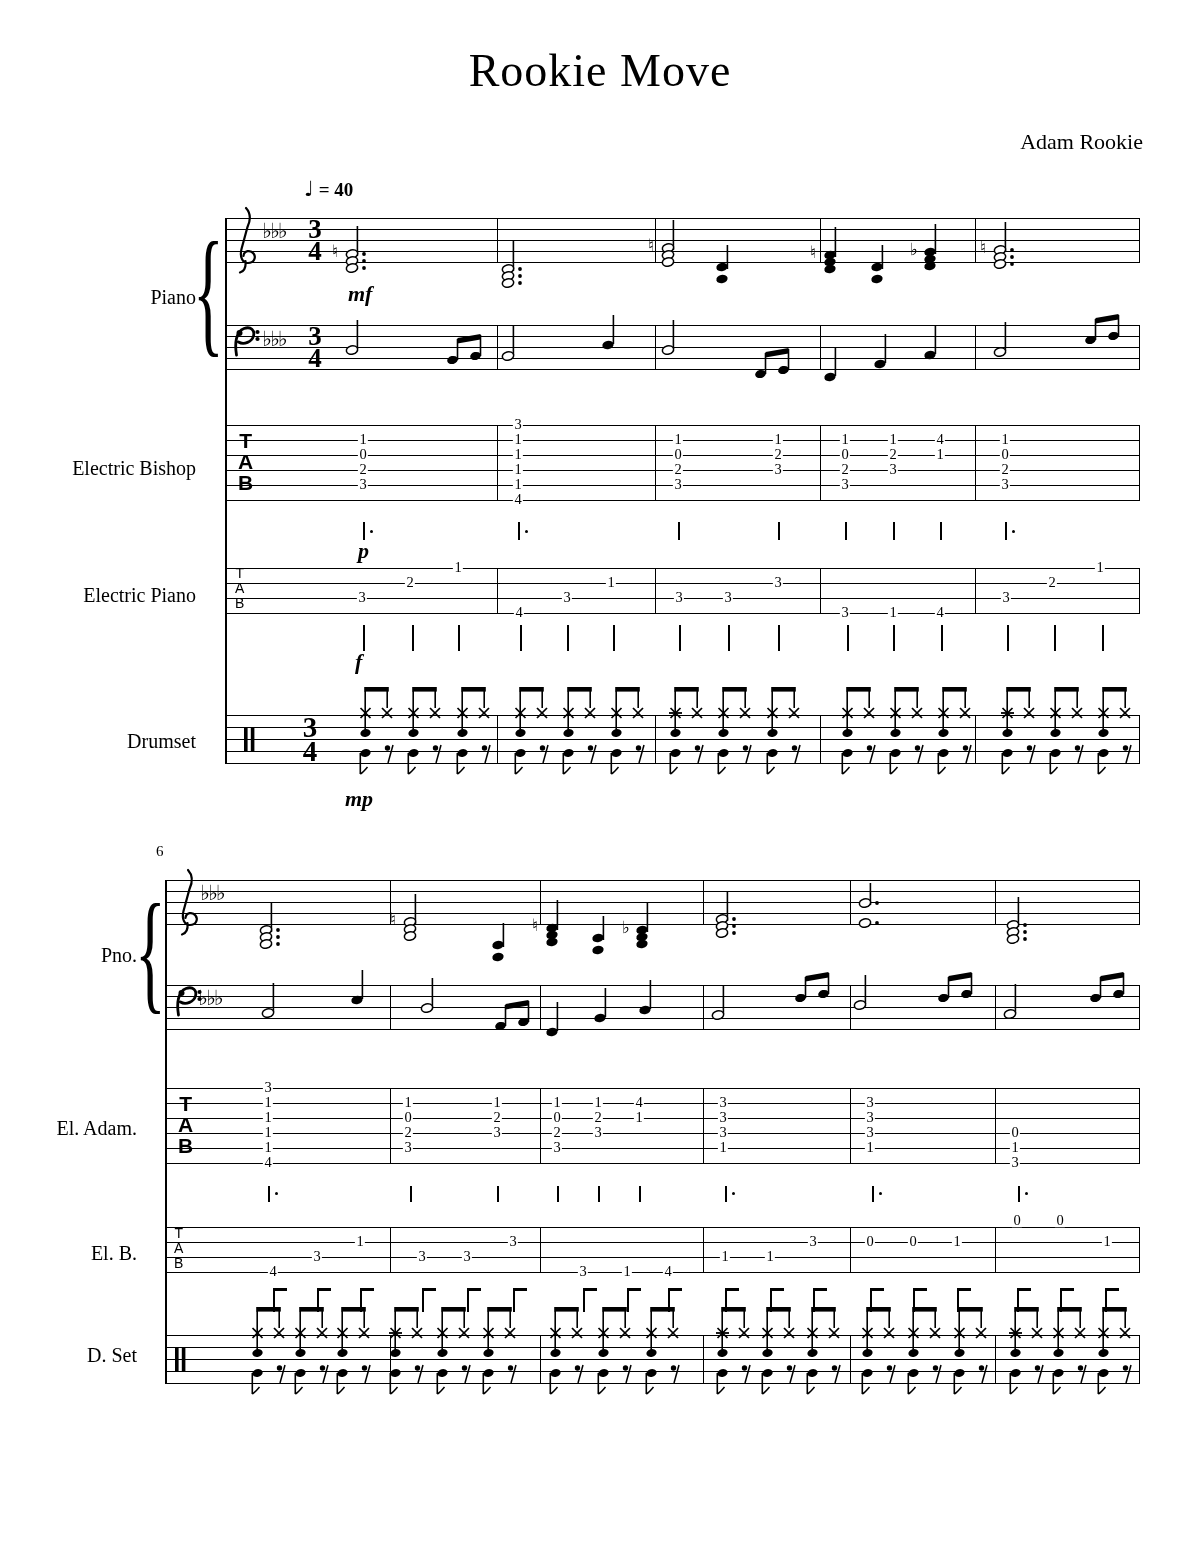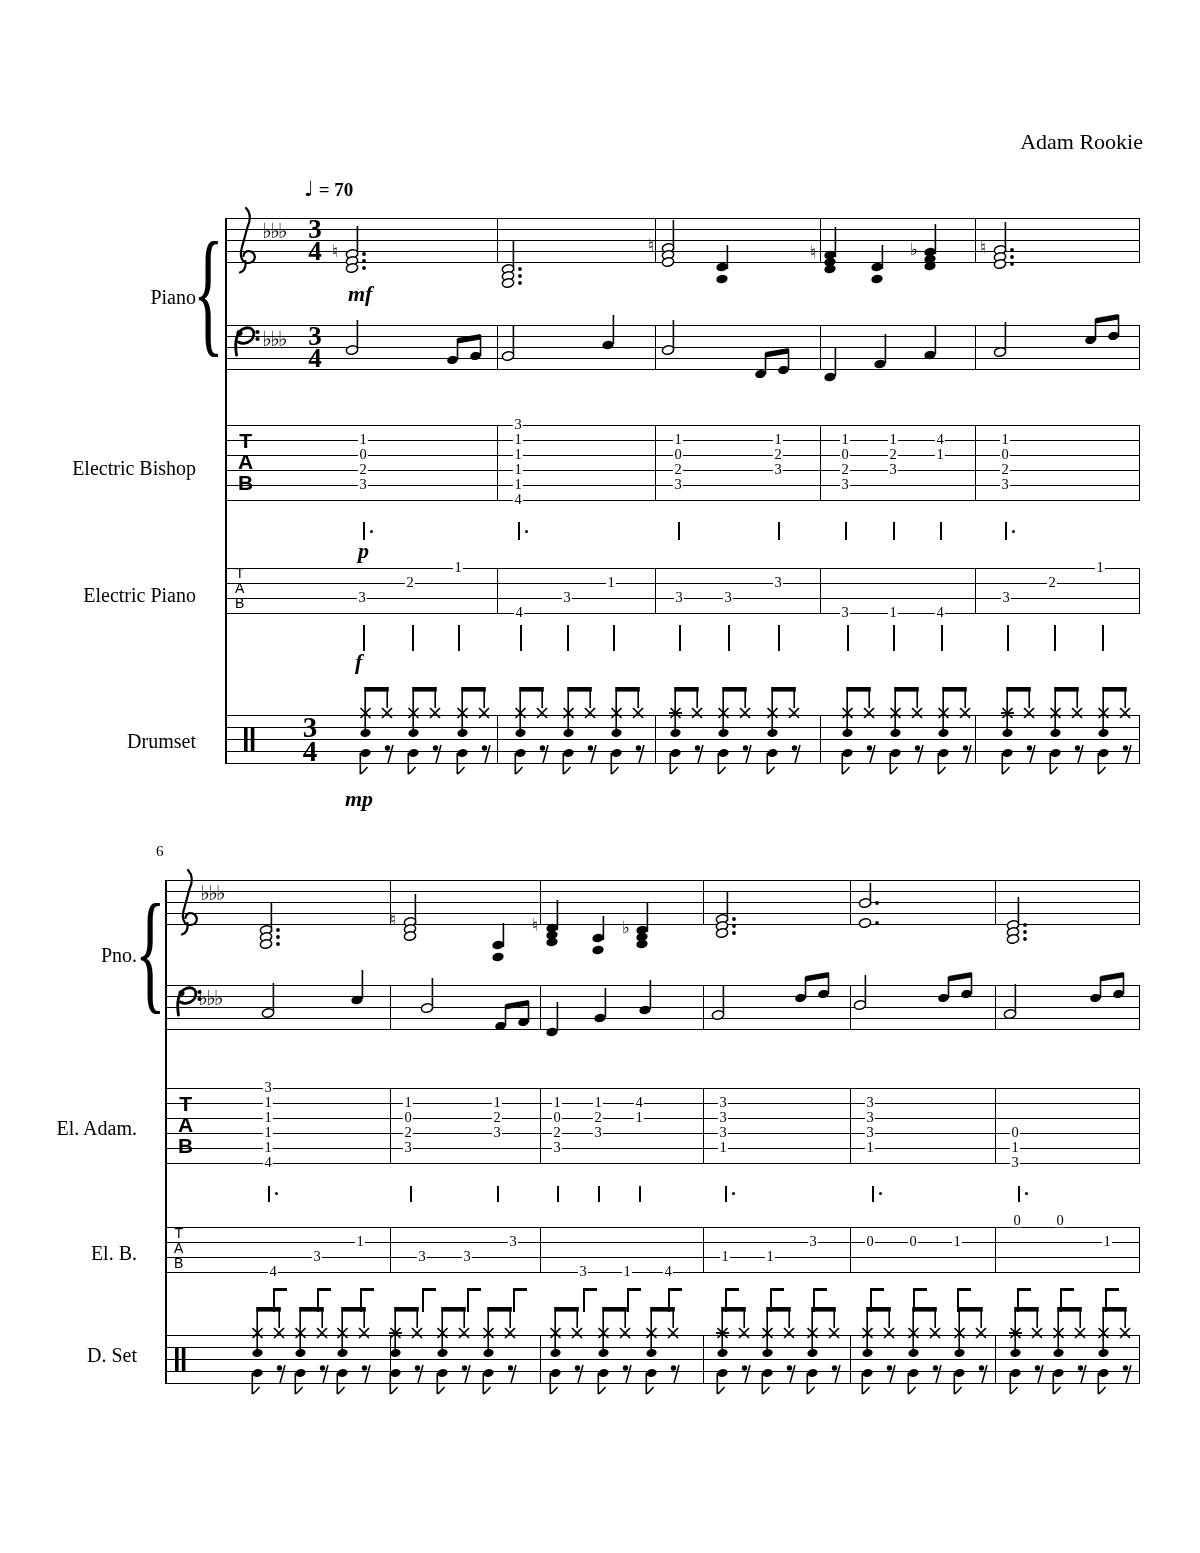--- a/index.html
+++ b/index.html
@@ -28,22 +28,23 @@
   .keys{position:absolute;letter-spacing:-2px}
   .tsig{position:absolute;width:26px;text-align:center;font-weight:bold}
   .tsig div{font-family:"Liberation Serif",serif}
   .tclef{position:absolute;text-align:center;font-family:"Liberation Sans",sans-serif}
   .brace{position:absolute;transform-origin:0 0;font-family:"Liberation Serif",serif}
 </style>
 </head>
 <body>
 
 <div id="page">
+  <div class="title">Rookie Move</div>
   <div class="composer">Adam Rookie</div>
-  <div class="tempo"><span class="mus">♩</span><span> = 70</span></div>
+  <div class="tempo"><span class="mus">♩</span><span> = 40</span></div>
   <div class="mnum">6</div>
 
   <div class="lbl" id="lb-piano">Piano</div>
   <div class="lbl" id="lb-guitar">Electric Bishop</div>
   <div class="lbl" id="lb-bass">Electric Piano</div>
   <div class="lbl" id="lb-drums">Drumset</div>
   <div class="lbl2" id="lb-pno">Pno.</div>
   <div class="lbl2" id="lb-guit2">El. Adam.</div>
   <div class="lbl2" id="lb-elb">El. B.</div>
   <div class="lbl2" id="lb-dset">D. Set</div>

